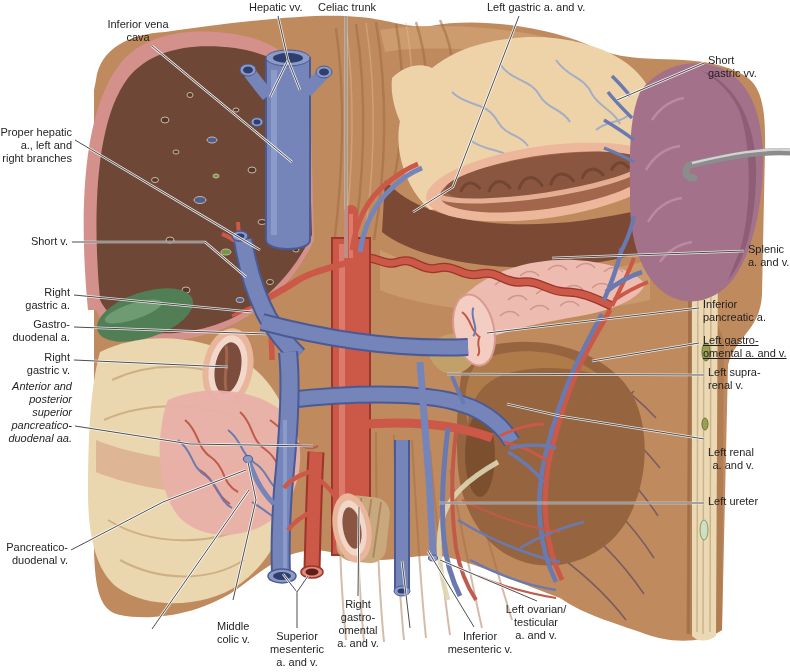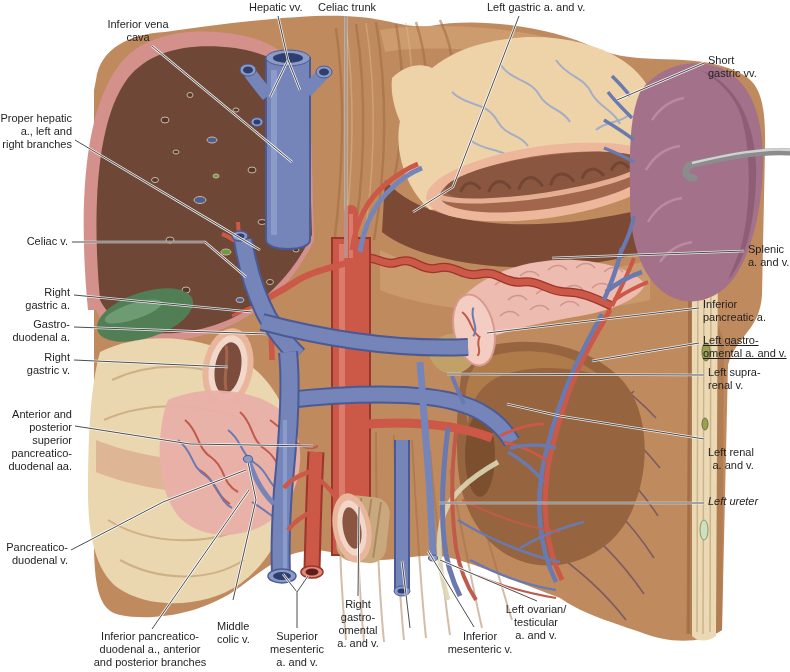--- a/index.html
+++ b/index.html
@@ -416,41 +416,38 @@
       <div class="label align-left" style="left: 748px; top: 243px;">Splenic
 a. and v.</div>
       <div class="label align-left" style="left: 703px; top: 298px;">Inferior
 pancreatic a.</div>
       <div class="label align-left" style="left: 703px; top: 334px; text-decoration: underline;">Left gastro-
 omental a. and v.</div>
       <div class="label align-left" style="left: 708px; top: 366px;">Left supra-
 renal v.</div>
       <div class="label align-left" style="left: 708px; top: 446px; text-align: right;">Left renal
 a. and v.</div>
-      <div class="label align-left" style="left: 708px; top: 495px; font-style: italic;">Left ureter</div>
-      <div class="label align-right" style="right: 718px; top: 112px;">Proper hepatic
+      <div class="label align-left" style="left: 708px; top: 495px;">Left ureter</div>
+      <div class="label align-right" style="right: 718px; top: 126px;">Proper hepatic
 a., left and
 right branches</div>
-      <div class="label align-right" style="right: 722px; top: 235px;">Celiac v.</div>
+      <div class="label align-right" style="right: 722px; top: 235px;">Short v.</div>
       <div class="label align-right" style="right: 720px; top: 286px;">Right
 gastric a.</div>
       <div class="label align-right" style="right: 720px; top: 318px;">Gastro-
 duodenal a.</div>
       <div class="label align-right" style="right: 720px; top: 351px;">Right
 gastric v.</div>
-      <div class="label align-right" style="right: 718px; top: 408px;">Anterior and
+      <div class="label align-right" style="right: 718px; top: 380px; font-style: italic;">Anterior and
 posterior
 superior
 pancreatico-
 duodenal aa.</div>
       <div class="label align-right" style="right: 722px; top: 541px;">Pancreatico-
 duodenal v.</div>
-      <div class="label align-center" style="left: 150px; transform: translateX(-50%); top: 630px;">Inferior pancreatico-
-duodenal a., anterior
-and posterior branches</div>
       <div class="label align-left" style="left: 217px; top: 620px;">Middle
 colic v.</div>
       <div class="label align-center" style="left: 297px; transform: translateX(-50%); top: 630px;">Superior
 mesenteric
 a. and v.</div>
       <div class="label align-center" style="left: 358px; transform: translateX(-50%); top: 598px;">Right
 gastro-
 omental
 a. and v.</div>
       <div class="label align-center" style="left: 412px; transform: translateX(-50%); top: 630px; margin-top: 40px;">Left

